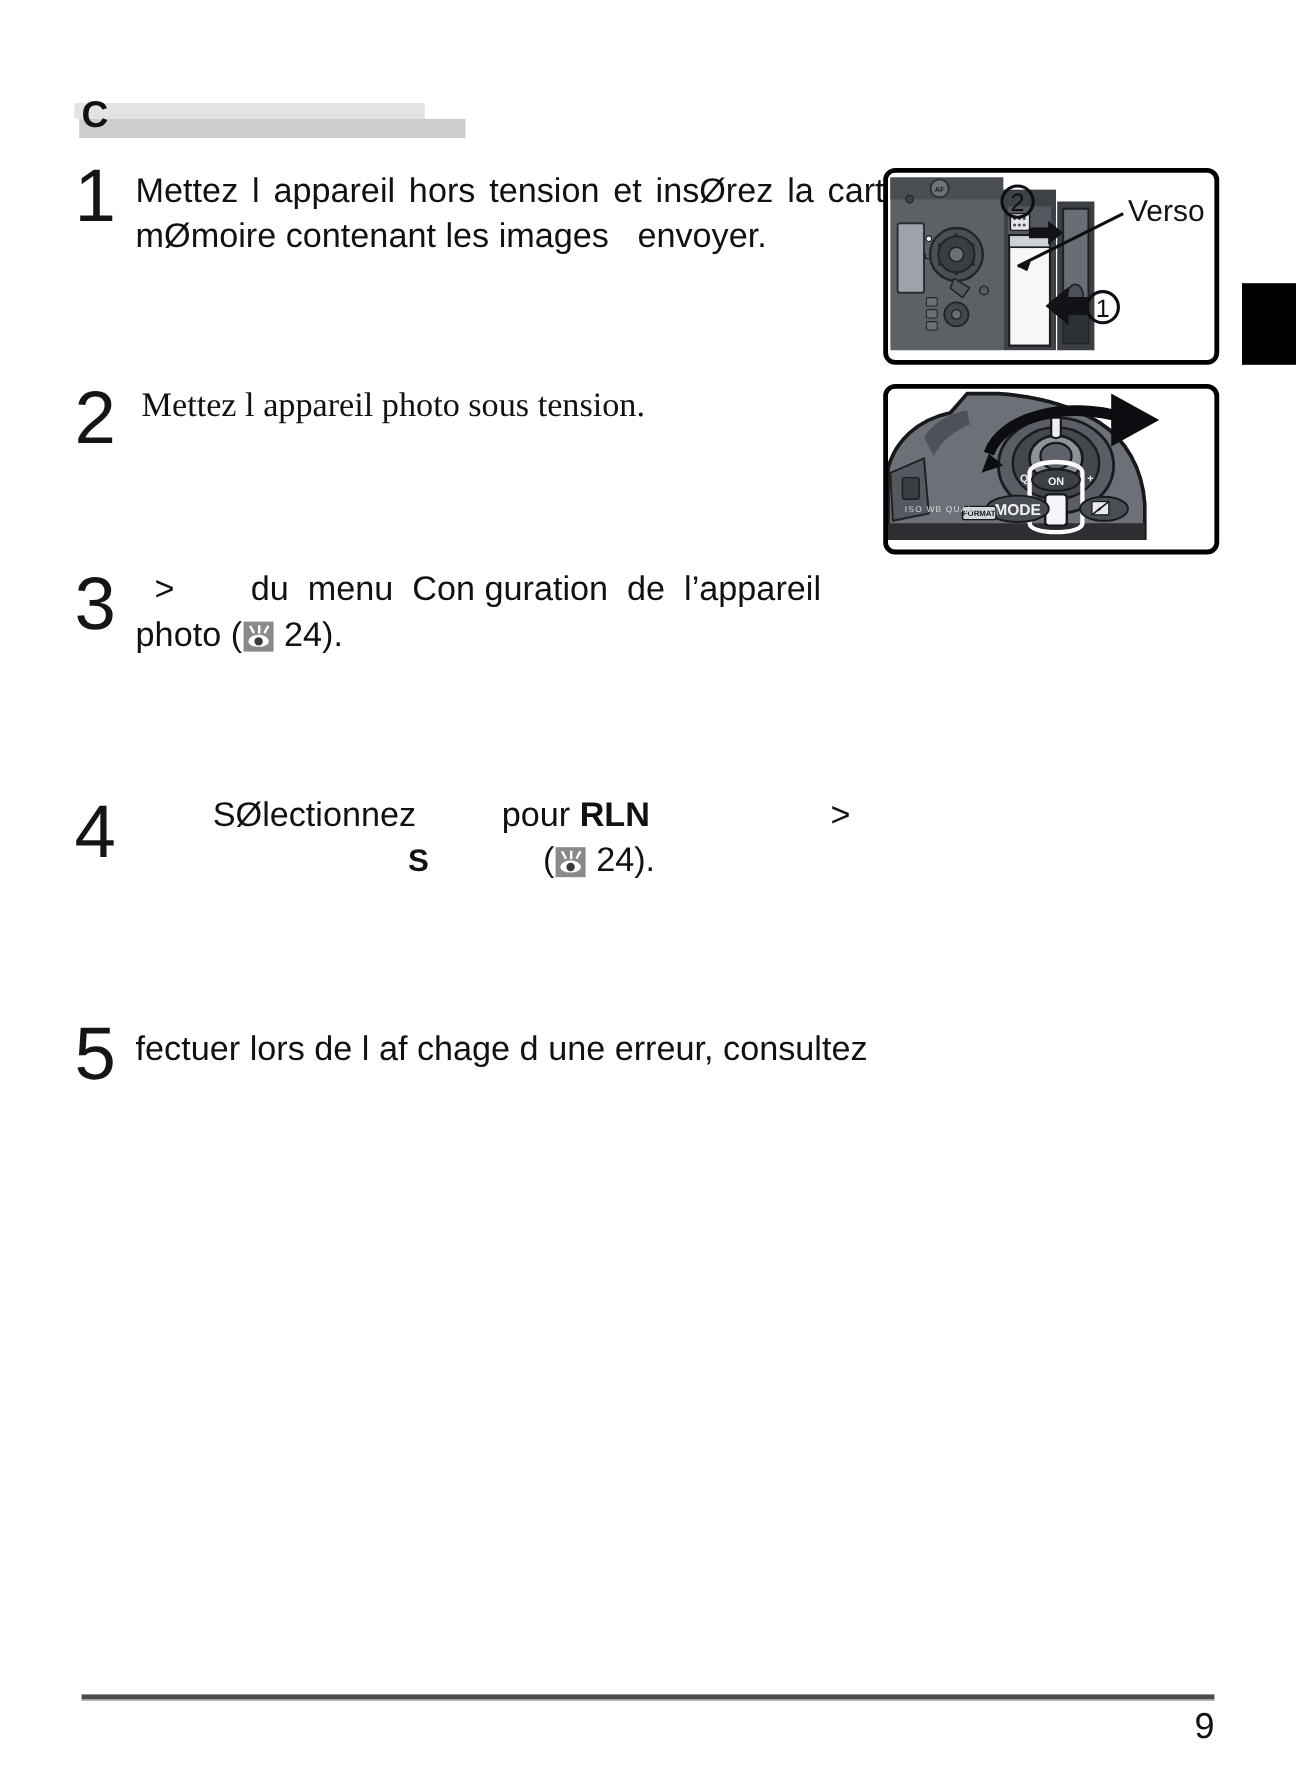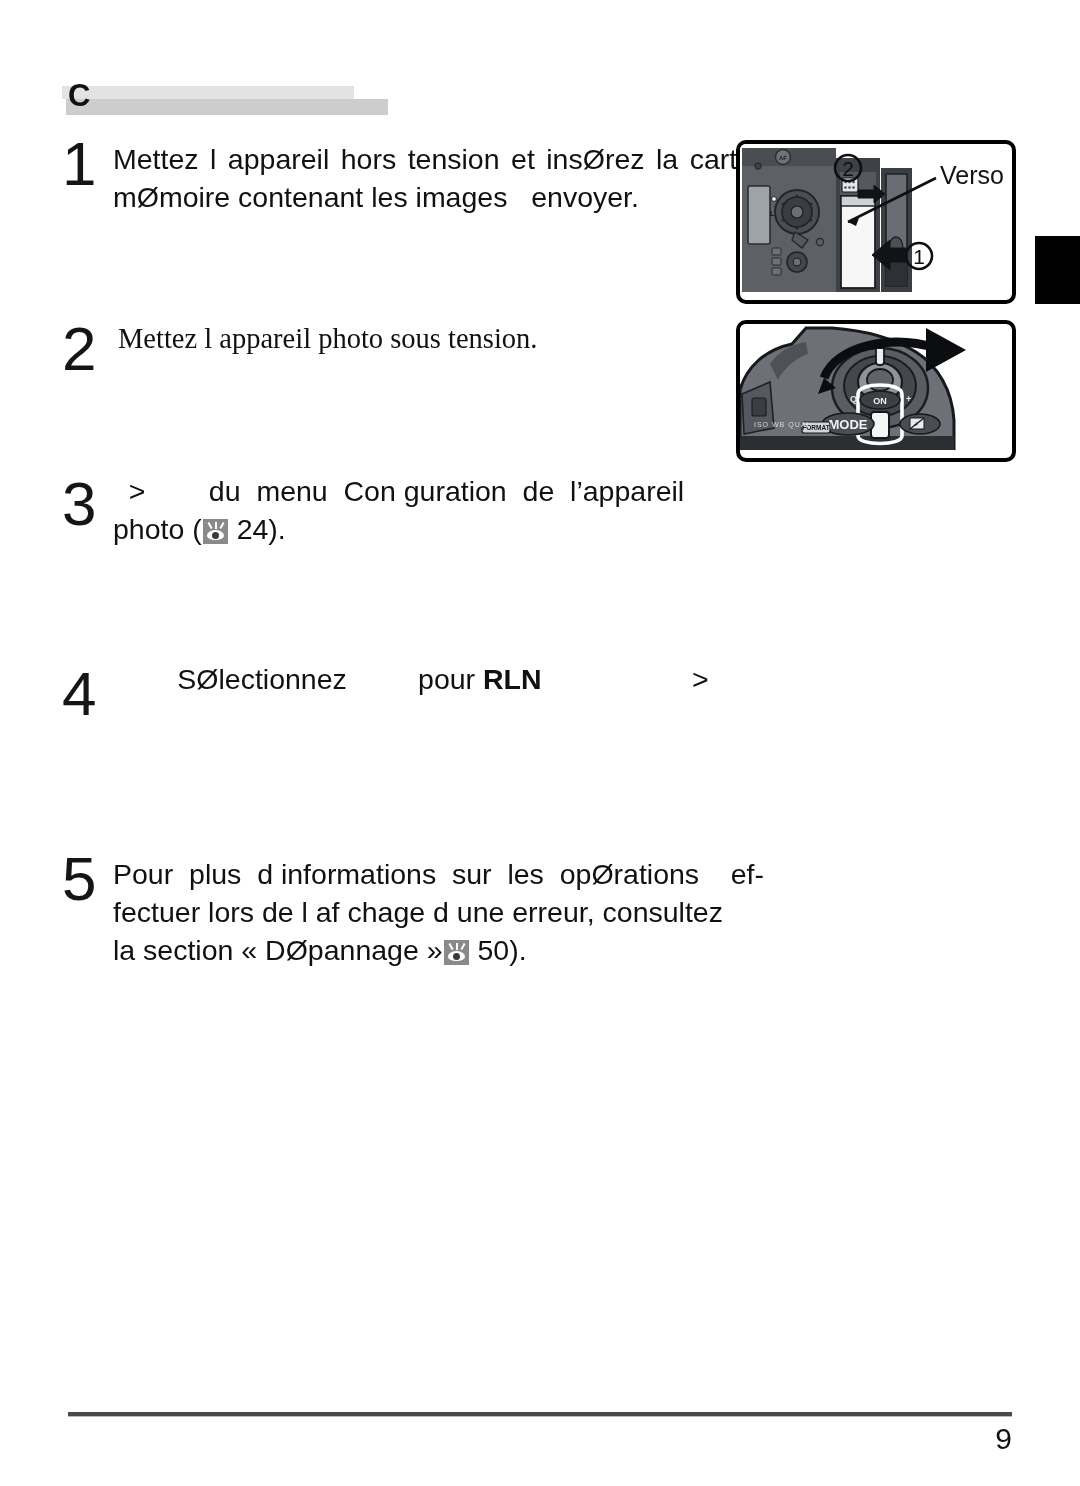--- a/index.html
+++ b/index.html
@@ -210,32 +210,31 @@
 
   </div>
 </div>
 
 <div class="step">
   <div class="step-num" style="left:62px; top:663px;">4</div>
   <div class="step-body" style="left:113px; top:660px; width:660px;text-align:center;">
 
     <span class="ln"><span>SØlectionnez</span><span>         </span><span>pour</span><span> </span><b class="kw">RLN</b><span>                   </span><span>&gt;</span></span>
 
+    <span class="ln"><b class="kw" style="font-size:26px;">S</b><span>            </span><span>(</span><span class="ref-icon"><span class="lash l1"></span><span class="lash l2"></span><span class="lash l3"></span><span class="eyeball"></span><span class="pupil"></span></span><span> </span><span>24).</span></span>
 
   </div>
 </div>
 
 <div class="step">
   <div class="step-num" style="left:62px; top:848px;">5</div>
   <div class="step-body" style="left:113px; top:855px; width:660px;">
 
-    <span class="ln just" style="display:block;width:640px;">Pour  plus  d informations  sur  les  opØrations    ef-</span>
     <span class="ln">fectuer lors de l af chage d une erreur, consultez</span>
 
-    <span class="ln"><span>la section « DØpannage »</span><span class="ref-icon"><span class="lash l1"></span><span class="lash l2"></span><span class="lash l3"></span><span class="eyeball"></span><span class="pupil"></span></span><span> </span><span>50).</span></span>
 
   </div>
 </div>
 
 <div class="figure" id="figure-card">
   <svg width="264" height="148" viewBox="0 0 264 148" xmlns="http://www.w3.org/2000/svg">
     <rect x="0" y="0" width="264" height="148" fill="#ffffff"></rect>
 
     <path d="M2 4 L96 4 L96 148 L2 148 Z" fill="#5d6065"></path>
     <path d="M2 4 L96 4 L96 22 L2 22 Z" fill="#4a4d52"></path>

